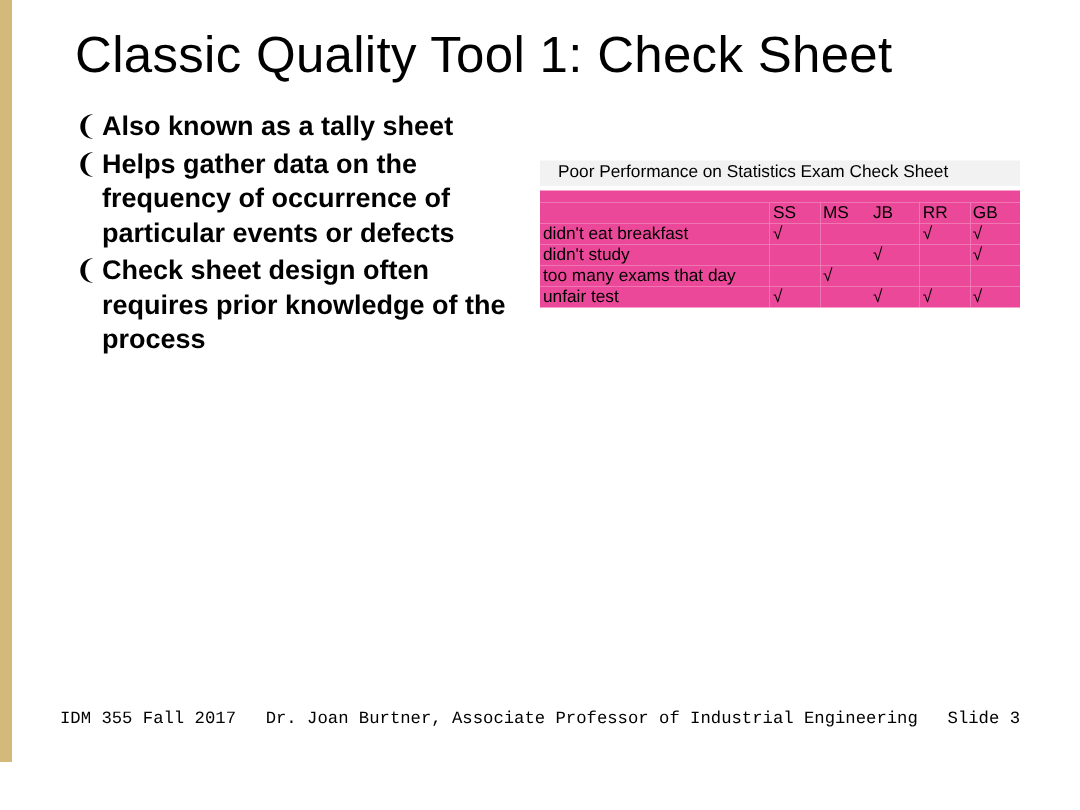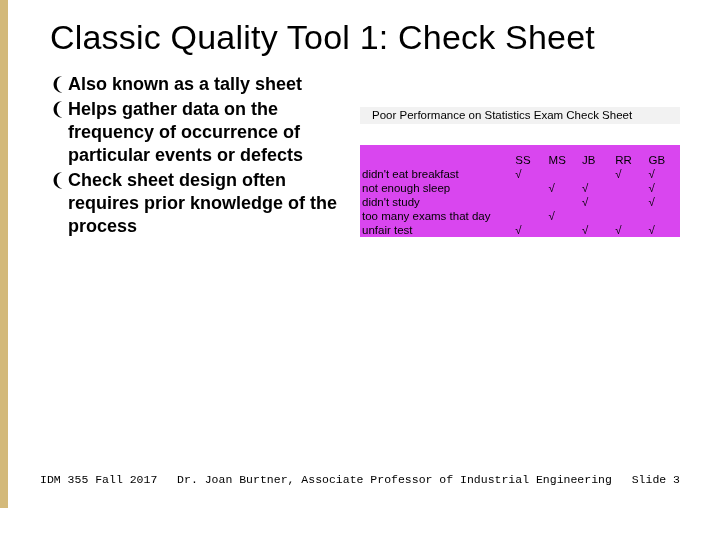--- a/index.html
+++ b/index.html
@@ -6,23 +6,23 @@
   html, body { width: 720px; height: 540px; font-family: Arial, Helvetica, sans-serif; background: #fff; color: #000; }
   .slide { position: relative; width: 720px; height: 508px; padding: 14px 40px 0 50px; }
   .accent { position: absolute; left: 0; top: 0; bottom: 0; width: 8px; background: #d3b97a; }
   .title { font-size: 34px; line-height: 1.15; font-weight: 400; letter-spacing: 0.2px; margin-top: 4px; margin-bottom: 16px; }
   .body { display: flex; gap: 22px; }
   .bullets { width: 288px; font-size: 18px; line-height: 1.28; }
   .bullets .item { display: flex; margin-bottom: 2px; }
   .bullets .mark { flex: 0 0 18px; font-family: Arial; }
   .bullets .txt { flex: 1; font-weight: bold; }
   .tablewrap { flex: 1; margin-top: 34px; font-size: 11.5px; }
-  .tcaption { background: #f2f2f2; padding: 2px 4px 3px 12px; margin-bottom: 21px; }
+  .tcaption { background: #f2f2f2; padding: 2px 4px 3px 12px; margin-bottom: 3px; }
   table { border-collapse: collapse; width: 100%; table-layout: fixed; }
-  th, td { text-align: left; padding: 1px 2px; vertical-align: top; background: #d946ef; font-weight: 400; }
+  th, td { text-align: left; padding: 1px 2px; vertical-align: top; background: #ec4899; font-weight: 400; }
   th { font-weight: 400; }
   col.reason { width: 138px; }
   col.c { width: 30px; }
   tr.spacer td { height: 8px; }
   .footer { position: absolute; left: 40px; right: 40px; bottom: 22px; display: flex; justify-content: space-between; align-items: baseline; font-size: 11.5px; font-family: Liberation Mono, monospace; }
   .footer .left { flex: 0 0 auto; }
   .footer .center { flex: 1; text-align: center; }
   .footer .right { flex: 0 0 auto; }
 </style>
 </head>
@@ -76,28 +76,20 @@
         <tbody id="tbody">
             <tr>
               <td>didn't eat breakfast</td>
               <td>√</td>
               <td></td>
               <td></td>
               <td>√</td>
               <td>√</td>
             </tr>
             <tr>
-              <td>not enough sleep</td>
-              <td></td>
-              <td>√</td>
-              <td>√</td>
-              <td></td>
-              <td>√</td>
-            </tr>
-            <tr>
               <td>didn't study</td>
               <td></td>
               <td></td>
               <td>√</td>
               <td></td>
               <td>√</td>
             </tr>
             <tr>
               <td>too many exams that day</td>
               <td></td>

